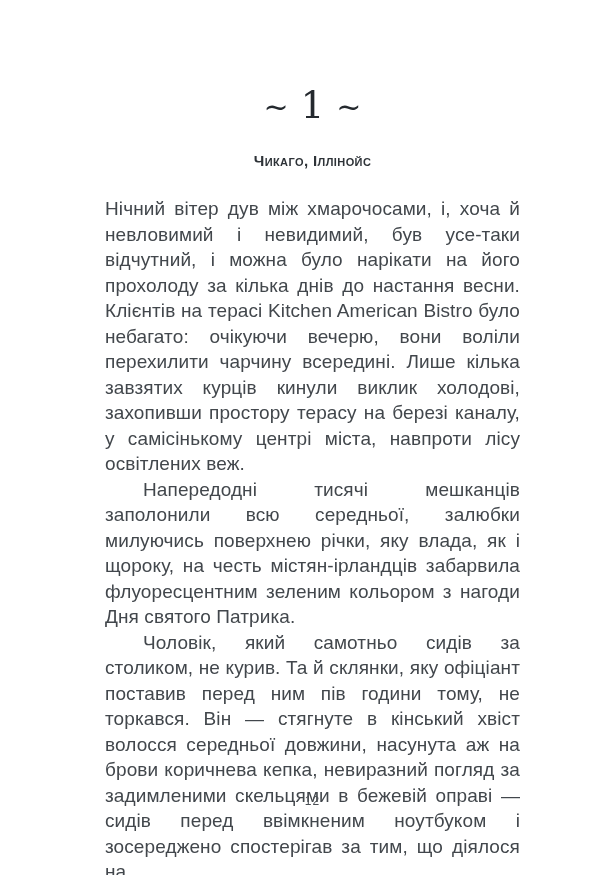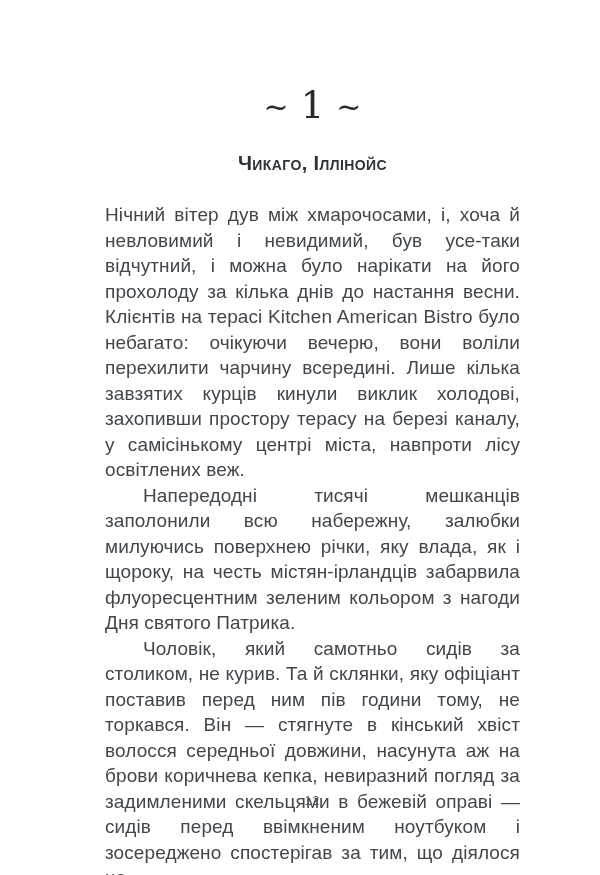--- a/index.html
+++ b/index.html
@@ -53,21 +53,21 @@
   .chapter-number {
     font-family: "DejaVu Serif", serif;
     font-size: 37px;
     line-height: 1;
     color: var(--heading-color);
   }
   .chapter-location {
     margin-top: 24px;
     font-variant: small-caps;
     font-weight: bold;
-    font-size: 20px;
+    font-size: 15px;
     letter-spacing: 0.4px;
     color: #2e3338;
   }
   .body-text {
     margin-top: 27px;
     font-size: 19px;
     line-height: 25.5px;
     color: var(--text-color);
     text-align: justify;
     letter-spacing: 0.1px;
@@ -103,21 +103,21 @@
     <div class="chapter-number-row">
       <span class="chapter-ornament">~</span>
       <span class="chapter-number">1</span>
       <span class="chapter-ornament">~</span>
     </div>
     <div class="chapter-location">Чикаго, Іллінойс</div>
   </header>
 
   <main class="body-text content-column">
       <p class=""><span>Нічний вітер дув між хмарочосами, і, хоча й невловимий і невидимий, був усе-таки відчутний, і можна було нарікати на його прохолоду за кілька днів до настання весни. Клієнтів на терасі </span><span class="italic">Kitchen American Bistro</span><span> було небагато: очікуючи вечерю, вони воліли перехилити чарчину всередині. Лише кілька завзятих курців кинули виклик холодові, захопивши простору терасу на березі каналу, у самісінькому центрі міста, навпроти лісу освітлених веж.</span></p>
-      <p class="indent"><span>Напередодні тисячі мешканців заполонили всю набережну, залюбки милуючись поверхнею річки, яку влада, як і щороку, на честь містян-ірландців забарвила флуоресцентним зеленим кольором з нагоди Дня святого Патрика.</span></p>
+      <p class="indent"><span>Напередодні тисячі мешканців заполонили всю середньої, залюбки милуючись поверхнею річки, яку влада, як і щороку, на честь містян-ірландців забарвила флуоресцентним зеленим кольором з нагоди Дня святого Патрика.</span></p>
       <p class="indent"><span>Чоловік, який самотньо сидів за столиком, не курив. Та й склянки, яку офіціант поставив перед ним пів години тому, не торкався. Він — стягнуте в кінський хвіст волосся середньої довжини, насунута аж на брови коричнева кепка, невиразний погляд за задимленими скельцями в бежевій оправі — сидів перед ввімкненим ноутбуком і зосереджено спостерігав за тим, що діялося на</span></p>
     </main>
 
   <footer class="page-footer">
     <span class="page-number">12</span>
   </footer>
 
 </div>
 
 </body></html>

